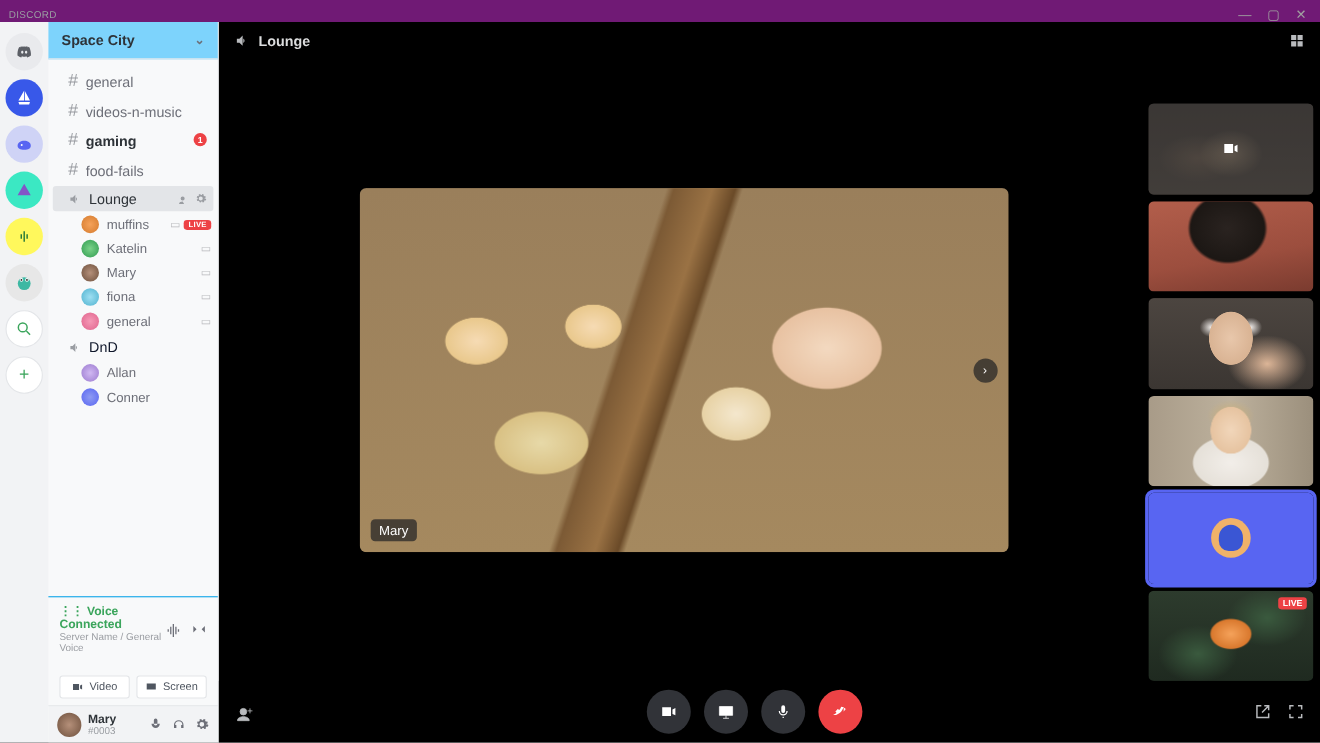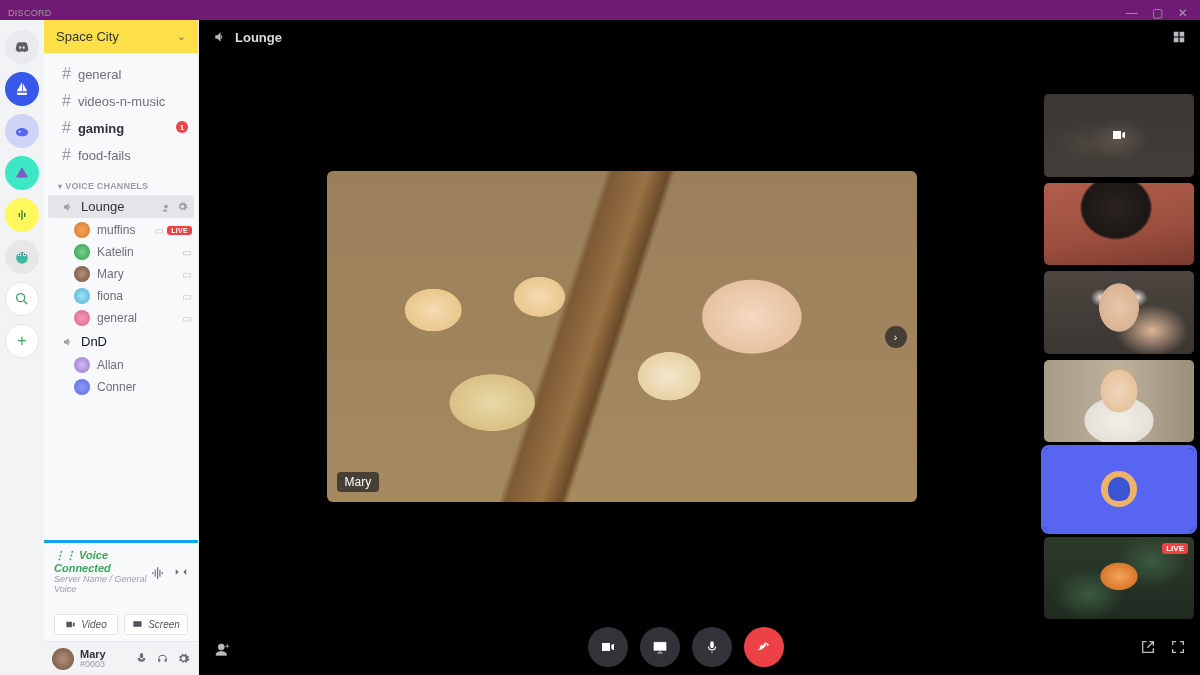--- a/index.html
+++ b/index.html
@@ -19,21 +19,21 @@
     .srv.sail { background: #3858e9; }
     .srv.whale { background: #cfd3f6; }
     .srv.tri { background: #3be8c3; }
     .srv.cac { background: #fff85c; }
     .srv.frog { background: #e7e7e7; }
     .srv.search { background: #fff; color: #3ba55c; border: 1px solid #e3e5e8; }
     .srv.add { background: #fff; color: #3ba55c; border: 1px solid #e3e5e8; font-size: 16px; }
 
     
     .channels { width: 155px; background: #f8f9fa; border-right: 1px solid #e9eaed; display: flex; flex-direction: column; }
-    .server-header { height: 34px; display: flex; align-items: center; justify-content: space-between; padding: 0 12px; font-size: 13px; font-weight: 400; color: #2e3338; border-bottom: 1px solid #e9eaed; background: #fde047; }
+    .server-header { height: 34px; display: flex; align-items: center; justify-content: space-between; padding: 0 12px; font-size: 13px; font-weight: 700; color: #2e3338; border-bottom: 1px solid #e9eaed; background: #7dd3fc; }
     .server-header .chev { color: #6d6f78; font-size: 11px; }
 
     .chan-list { flex: 1; overflow: auto; padding: 6px 0 0 0; }
     .chan-item { display: flex; align-items: center; gap: 7px; padding: 4px 8px 4px 14px; font-size: 13px; color: #6d6f78; cursor: pointer; border-radius: 2px; margin: 1px 4px; position: relative; }
     .chan-item .hash { color: #9a9da2; font-size: 16px; font-weight: 500; }
     .chan-item.bold { color: #2e3338; font-weight: 600; }
     .chan-item .badge { position: absolute; right: 6px; top: 6px; width: 12px; height: 12px; border-radius: 50%; background: #ed4245; color: #fff; font-size: 8px; display: flex; align-items: center; justify-content: center; font-weight: 700; }
 
     .category { font-size: 9px; font-weight: 700; color: #9a9da2; text-transform: uppercase; padding: 12px 8px 3px 14px; letter-spacing: 0.02em; }
     .category::before { content: "▾"; margin-right: 3px; font-size: 8px; }
@@ -43,21 +43,21 @@
     .voice-item .spk { width: 12px; color: #9a9da2; }
     .voice-item .icons { position: absolute; right: 6px; display: flex; gap: 5px; color: #9a9da2; font-size: 10px; }
 
     .member-row { display: flex; align-items: center; gap: 7px; padding: 3px 8px 3px 30px; font-size: 12px; color: #6d6f78; position: relative; }
     .member-row .avi { width: 16px; height: 16px; border-radius: 50%; display: inline-block; }
     .member-row .live { position: absolute; right: 6px; font-size: 7px; font-weight: 700; background: #ed4245; color: #fff; border-radius: 3px; padding: 1px 4px; letter-spacing: 0.04em; }
     .member-row .cam-icon { position: absolute; right: 6px; color: #b9bbbe; font-size: 10px; }
     .member-row .cam-icon.shift { right: 34px; }
 
     
-    .voice-status { border-top: 3px solid #0ea5e9; padding: 6px 10px; font-style: italic; }
+    .voice-status { border-top: 1px solid #0ea5e9; padding: 6px 10px; }
     .vs-line1 { display: flex; align-items: center; justify-content: space-between; }
     .vs-text { font-size: 11px; font-weight: 700; color: #3ba55c; }
     .vs-sub { font-size: 9px; color: #9a9da2; }
     .vs-icons { display: flex; gap: 10px; color: #6d6f78; font-size: 13px; }
     .vs-btns { display: flex; gap: 6px; margin-top: 20px; }
     .vs-btn { flex: 1; background: #fff; border: 1px solid #e3e5e8; border-radius: 3px; font-size: 10px; padding: 4px 0; display: flex; align-items: center; justify-content: center; gap: 5px; color: #4f5660; cursor: pointer; }
 
     
     .user-panel { height: 34px; display: flex; align-items: center; padding: 0 8px; border-top: 1px solid #e7e9ec; background: #f2f3f5; }
     .user-panel .avi { width: 22px; height: 22px; border-radius: 50%; margin-right: 6px; }
@@ -241,21 +241,20 @@
       <div class="chan-item bold">
           <span class="hash">#</span>
           <span>gaming</span>
           <span class="badge">1</span>
         </div>
       <div class="chan-item">
           <span class="hash">#</span>
           <span>food-fails</span>
         </div>
 
-      <div class="category">VOICE CHANNELS</div>
 
       <div class="voice-item active">
         <span class="spk">
             <svg width="12" height="12" viewBox="0 0 24 24">
               <path fill="currentColor" d="M4 9v6h4l5 5V4L8 9H4zm12 3a4 4 0 0 0-2-3.5v7A4 4 0 0 0 16 12z"></path>
             </svg>
           </span>
         <span>Lounge</span>
         <span class="icons">
           <span>

